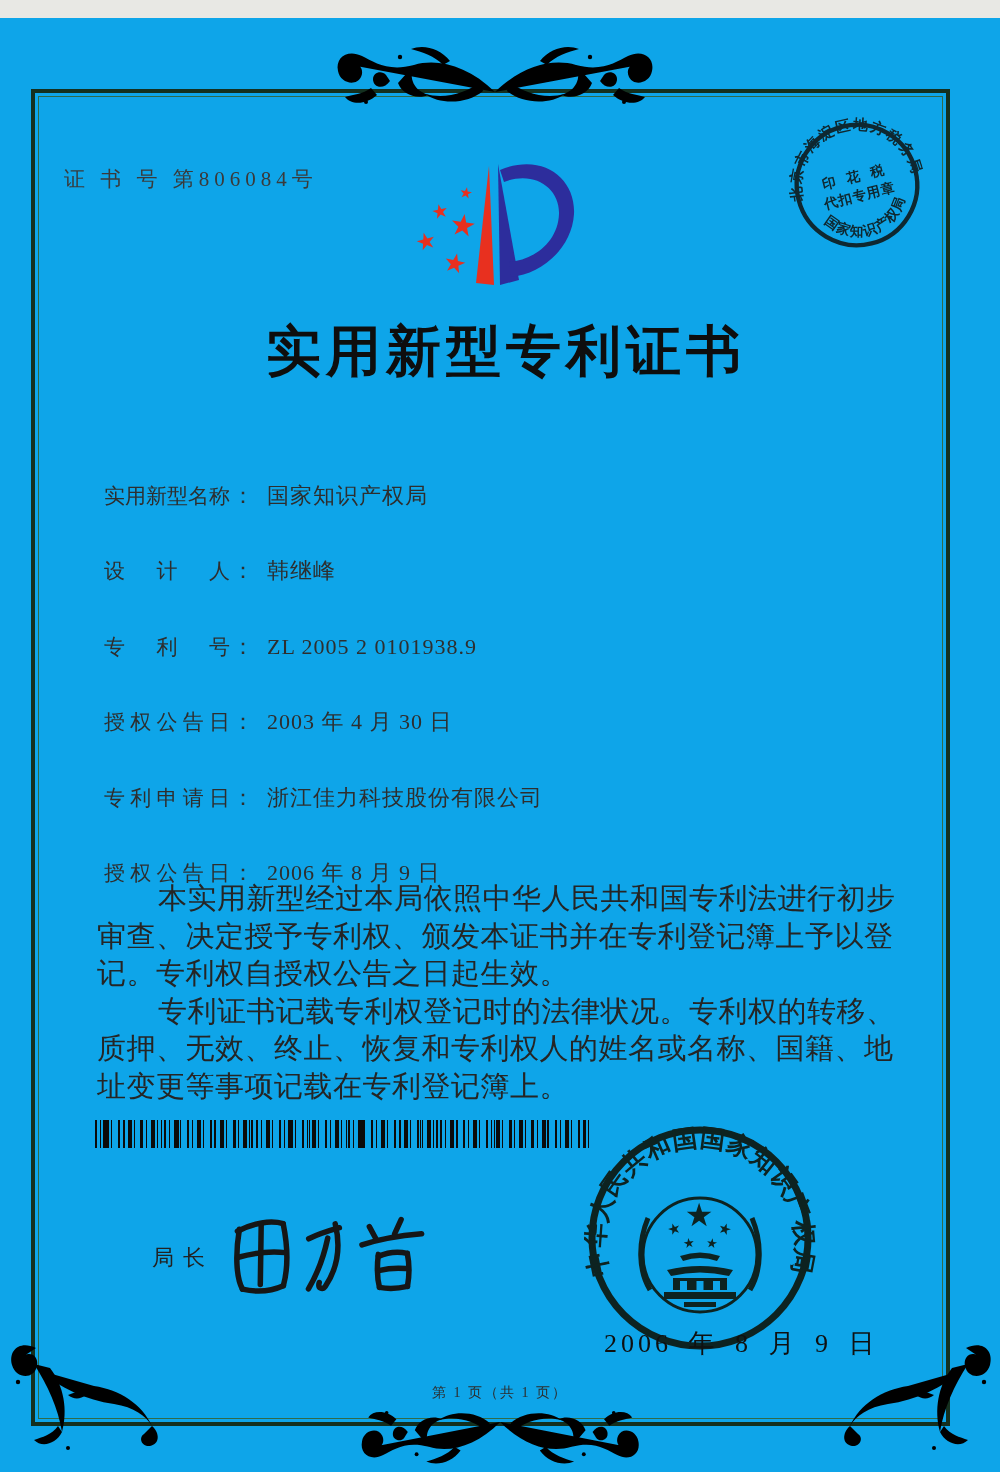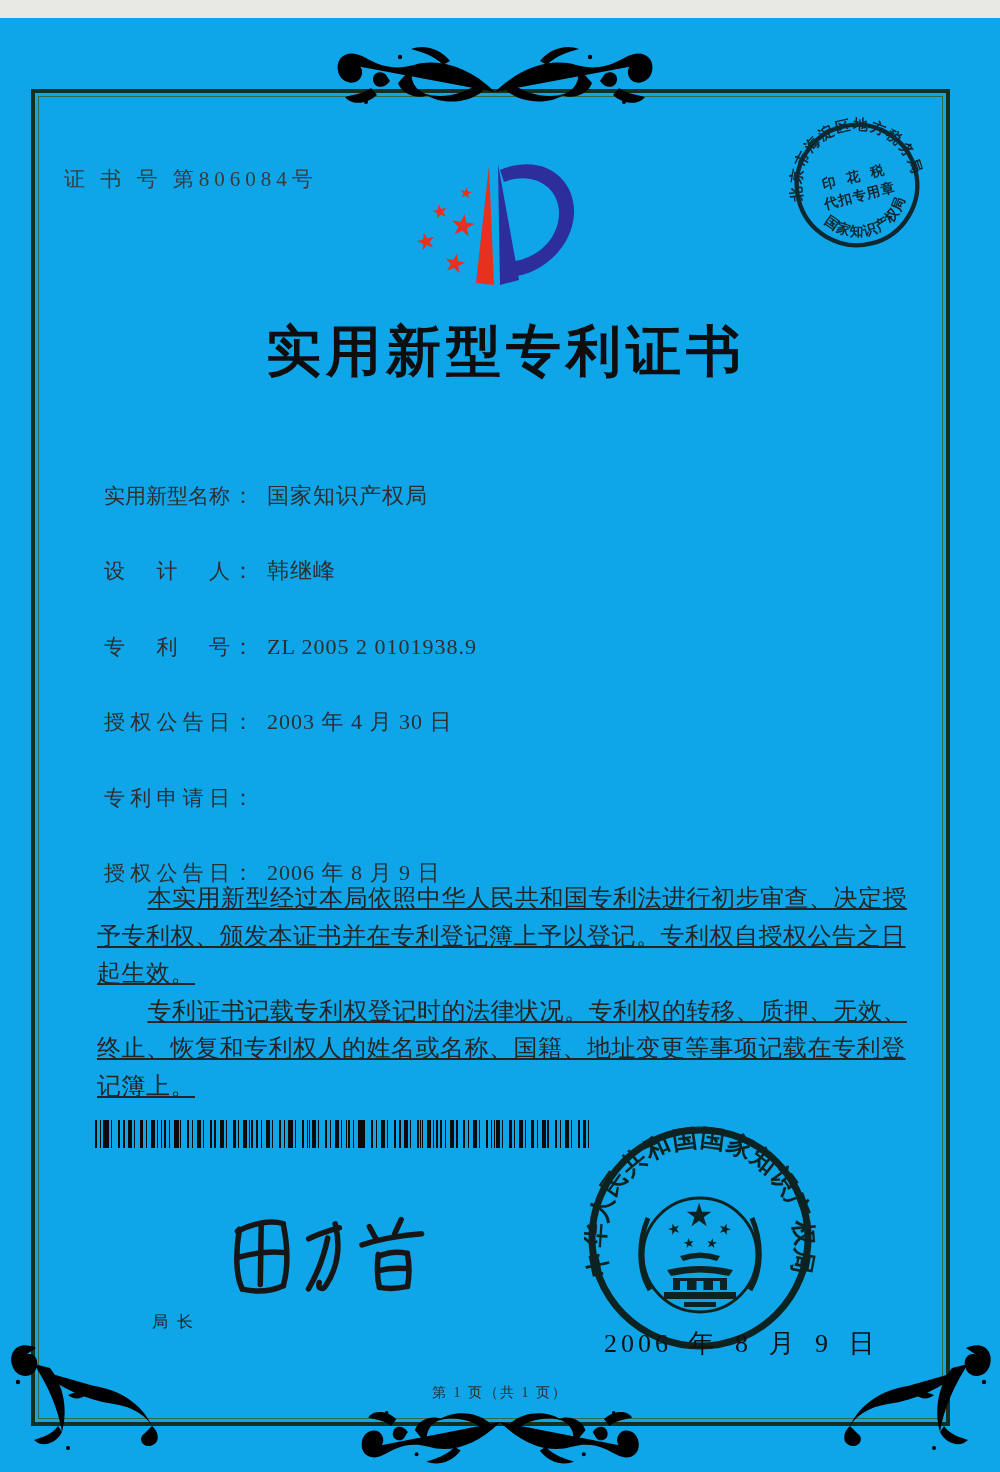--- a/index.html
+++ b/index.html
@@ -33,33 +33,33 @@
   .field-row{display:flex;align-items:center;height:75.5px;font-size:22px;color:#2e2e2e;}
   .field-row .lbl{
     display:inline-block;width:126px;text-align:justify;text-align-last:justify;
     font-size:21px;
   }
   .field-row .sep{margin-left:2px;}
   .field-row .val{margin-left:13px;letter-spacing:1px;}
   
   .body-text{
     position:absolute;left:97px;top:862px;width:812px;
-    font-size:24px;line-height:37.6px;color:#252525;letter-spacing:0.5px;text-decoration:underline;
+    font-size:29px;line-height:37.6px;color:#252525;letter-spacing:0.5px;
   }
   .body-text p{margin:0;text-indent:2.1em;}
   
   .barcode{
     position:absolute;left:95px;top:1102px;width:494px;height:28px;
     background-image:
       repeating-linear-gradient(90deg,#0b0b0b 0 2px,transparent 2px 5px,#0b0b0b 5px 6px,transparent 6px 10px,#0b0b0b 10px 14px,transparent 14px 16px,#0b0b0b 16px 17px,transparent 17px 23px),
       repeating-linear-gradient(90deg,transparent 0 8px,#0b0b0b 8px 10px,transparent 10px 29px,#0b0b0b 29px 30px,transparent 30px 37px);
   }
   
   .director-label{
-    position:absolute;left:152px;top:1294px;font-size:16px;letter-spacing:9px;color:#222;
+    position:absolute;left:152px;top:1225px;font-size:22px;letter-spacing:9px;color:#222;
   }
   .signature-svg{position:absolute;left:224px;top:1158px;transform:rotate(-2deg);}
   .signature-svg path{stroke:#161616;stroke-width:5.5;fill:none;stroke-linecap:round;stroke-linejoin:round;}
   
   .tax-stamp{
     position:absolute;left:789px;top:99px;transform:rotate(-14deg);
     opacity:.92;mix-blend-mode:multiply;
   }
   .official-seal{
     position:absolute;left:584px;top:1104px;
@@ -176,20 +176,21 @@
       <span class="val">ZL 2005 2 0101938.9</span>
     </div>
     <div class="field-row">
       <span class="lbl">授权公告日</span>
         <span class="sep">：</span>
       <span class="val">2003 年 4 月 30 日</span>
     </div>
     <div class="field-row">
       <span class="lbl">专利申请日</span>
         <span class="sep">：</span>
+      <span class="val">浙江佳力科技股份有限公司</span>
     </div>
     <div class="field-row">
       <span class="lbl">授权公告日</span>
         <span class="sep">：</span>
       <span class="val">2006 年 8 月 9 日</span>
     </div>
   </div>
 
   <div class="body-text">
     <p>本实用新型经过本局依照中华人民共和国专利法进行初步审查、决定授予专利权、颁发本证书并在专利登记簿上予以登记。专利权自授权公告之日起生效。</p>

